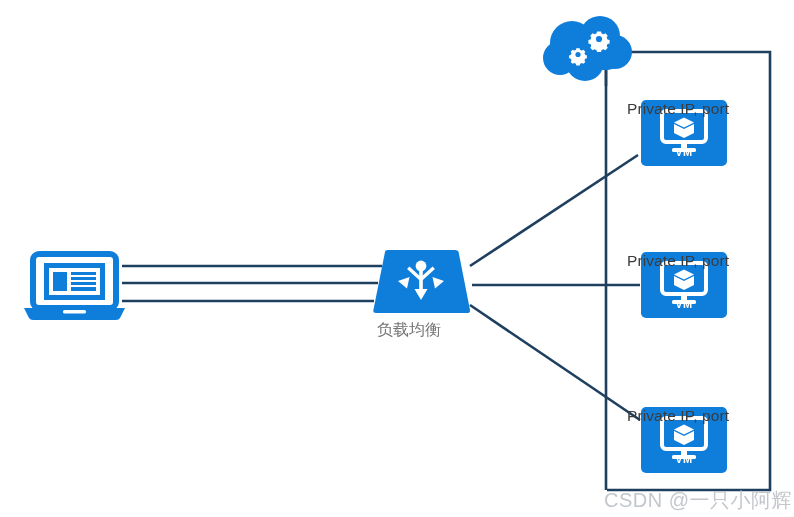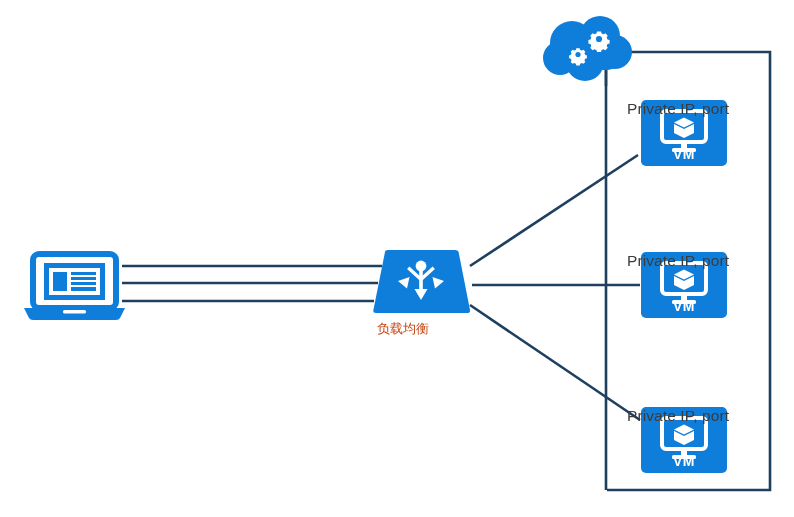--- a/index.html
+++ b/index.html
@@ -28,27 +28,27 @@
     position: absolute;
     color: #3b3b3b;
     white-space: nowrap;
   }
   .ip-label {
     font-size: 15.5px;
     letter-spacing: 0.1px;
     margin-top: 28px;
   }
   .lb-label {
-    font-size: 13px;
-    color: #c2410c;
+    font-size: 16px;
+    color: #737373;
   }
   .vm-caption {
     position: absolute;
     color: #ffffff;
-    font-size: 14px;
+    font-size: 11px;
     font-weight: bold;
     letter-spacing: 0.6px;
     text-align: center;
   }
   .watermark {
     position: absolute;
     font-size: 20px;
     color: #c3c7cc;
     white-space: nowrap;
     letter-spacing: 0.5px;
@@ -195,14 +195,15 @@
   <div class="node-label ip-label" style="left:627px; top:379px;">Private IP, port</div>
 
   <div class="vm-caption" style="left:641px; top:146px; width:86px;">VM</div>
 
   <div class="vm-caption" style="left:641px; top:298px; width:86px;">VM</div>
 
   <div class="vm-caption" style="left:641px; top:453px; width:86px;">VM</div>
 
   <div class="node-label lb-label" style="left:377px; top:320px;">负载均衡</div>
 
+  <div class="watermark" style="left:604px; top:487px;">CSDN @一只小阿辉</div>
 
 </div>
 
 </body></html>

